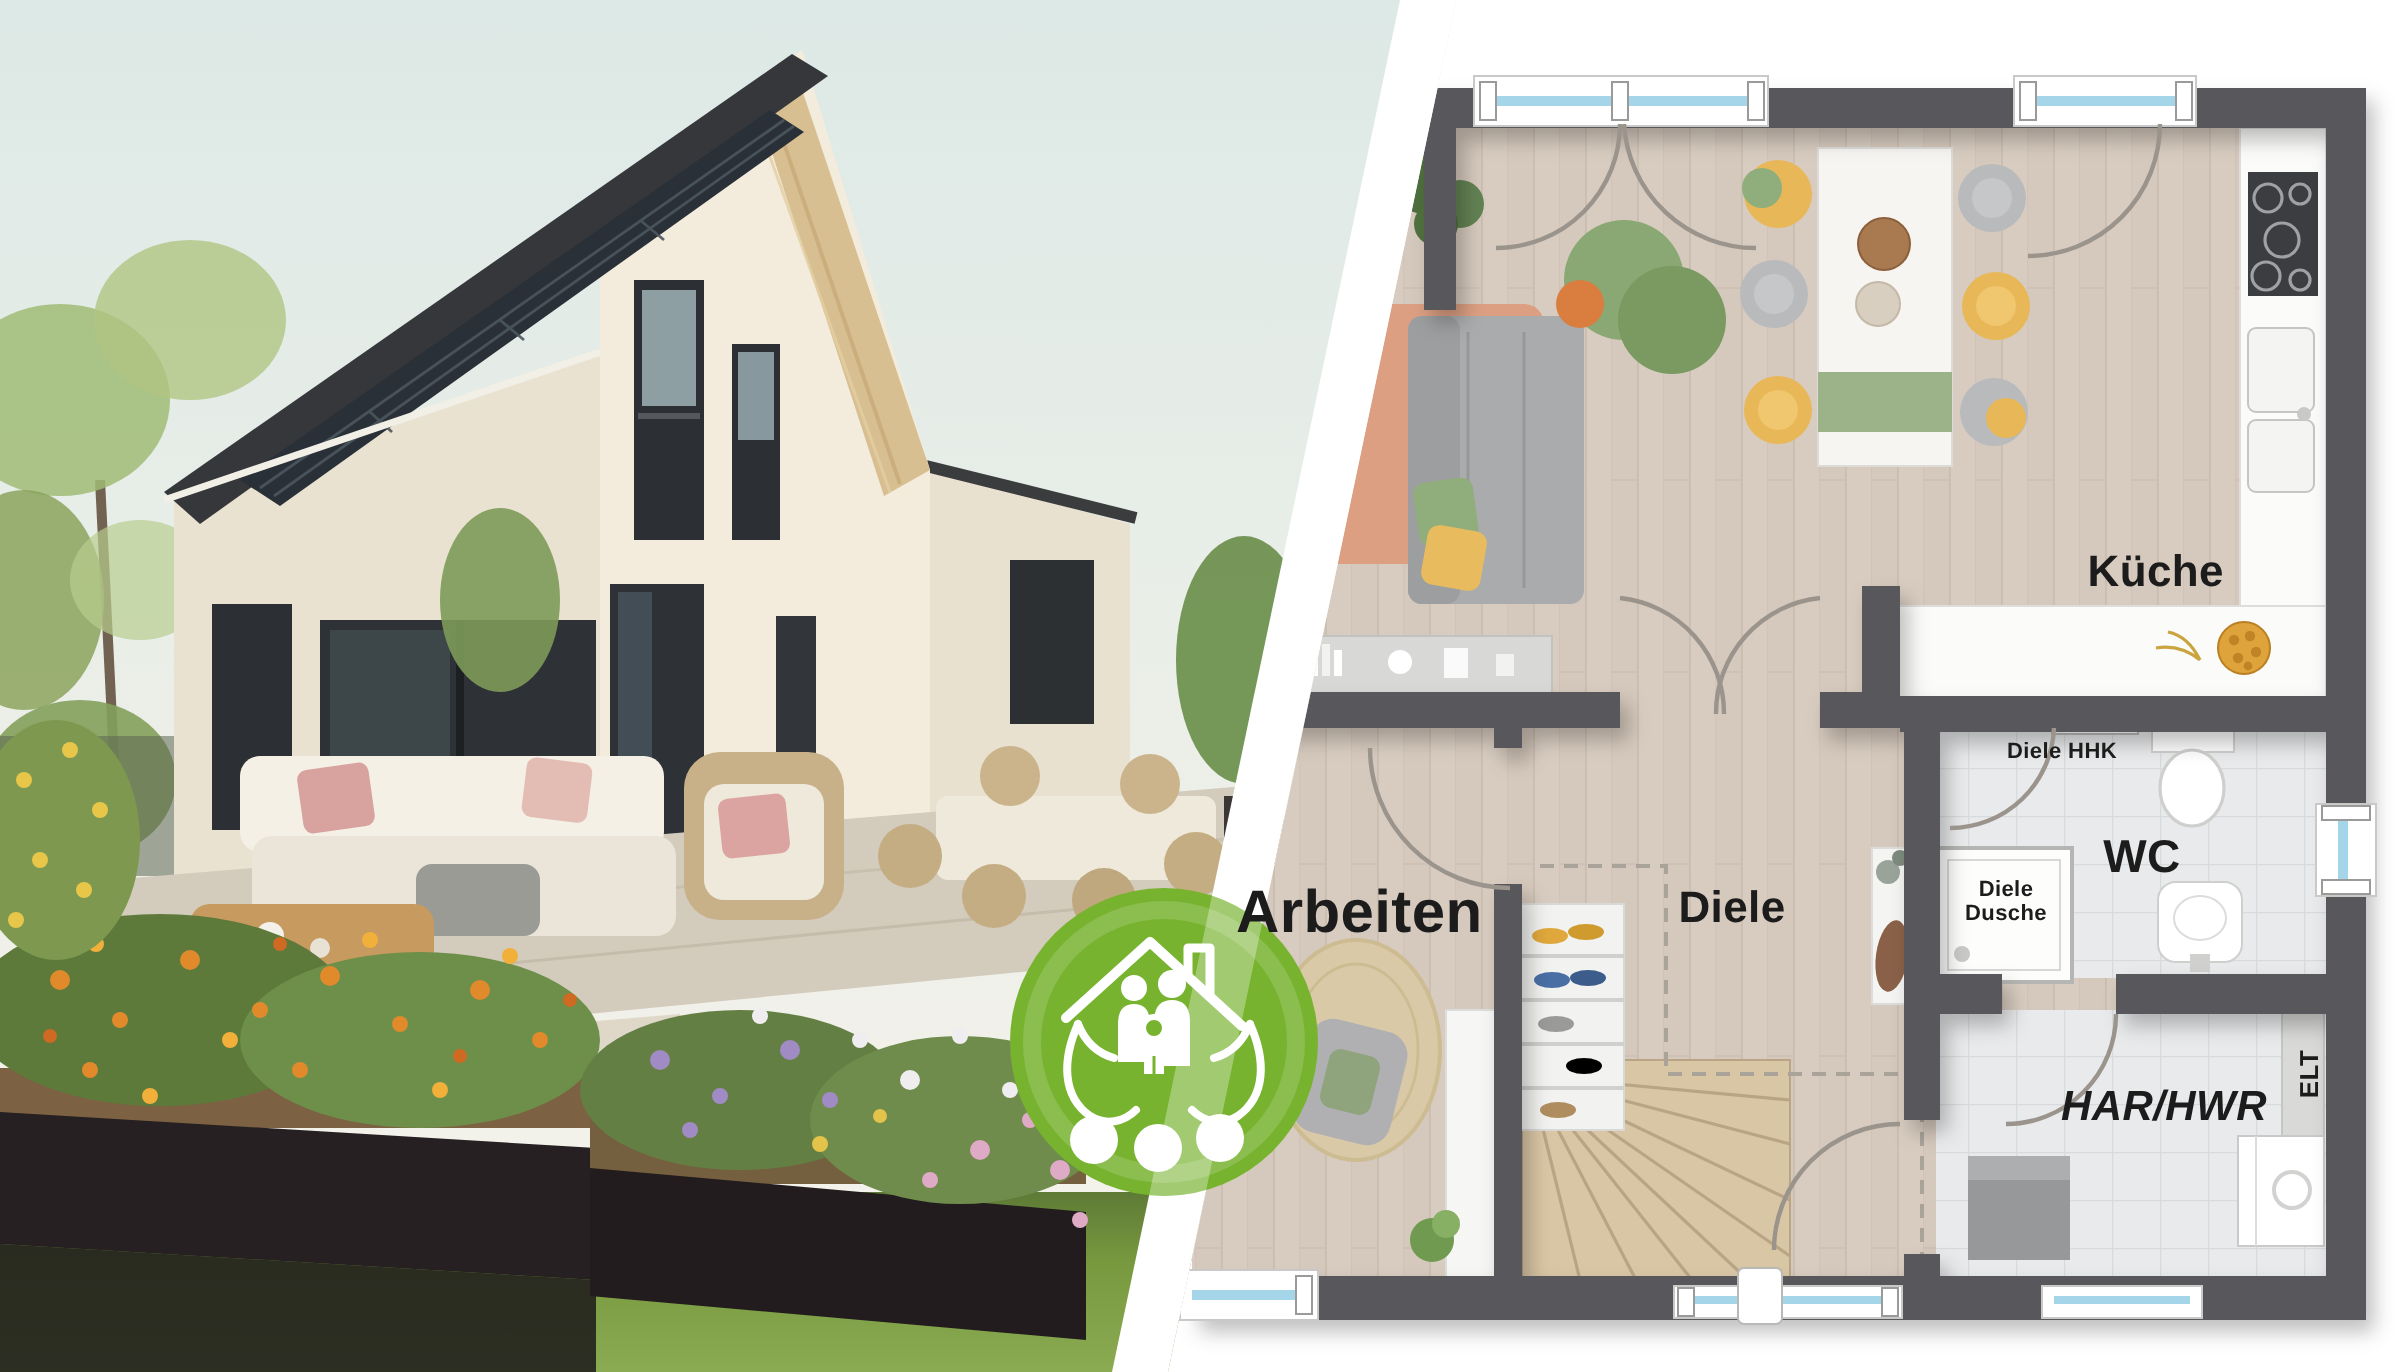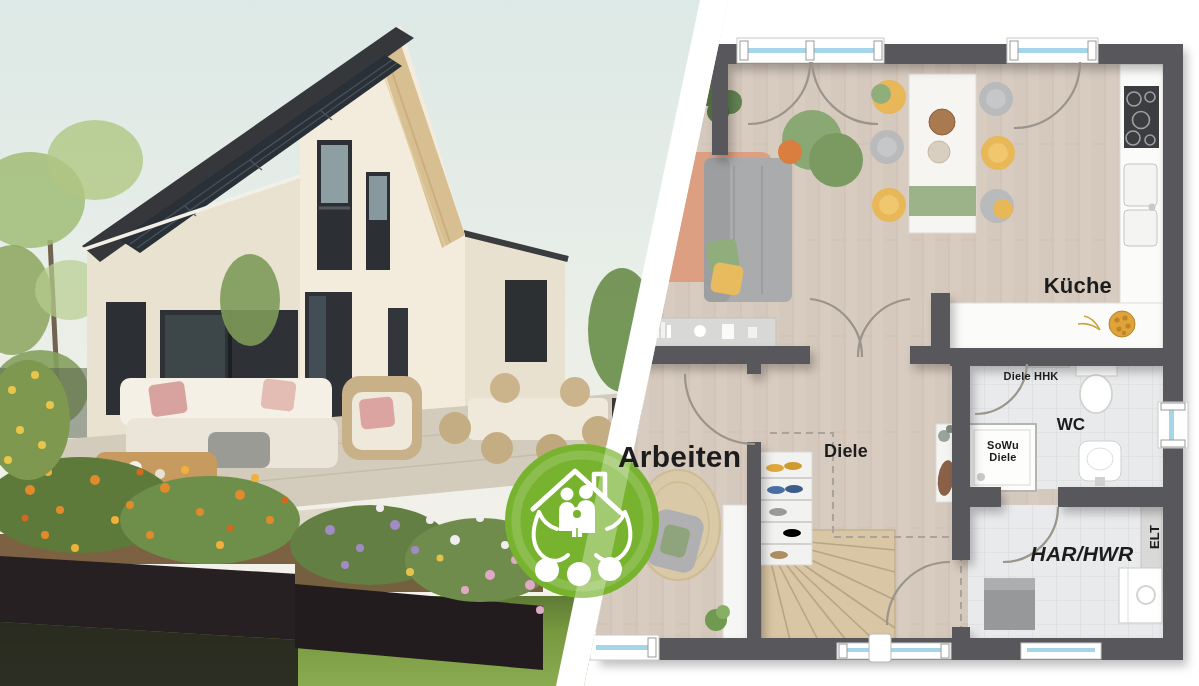--- a/index.html
+++ b/index.html
@@ -3,25 +3,25 @@
 <meta charset="utf-8">
 <style>
   html,body{margin:0;padding:0;background:#ffffff;}
   #stage{position:relative;width:1199px;height:686px;overflow:hidden;background:#0ea5e9;
          font-family:"Liberation Sans",sans-serif;}
   #scene{position:absolute;left:0;top:0;}
   .lbl{position:absolute;font-family:"Liberation Sans",sans-serif;font-weight:700;
        color:var(--labelColor,#1c1c1c);text-align:center;line-height:1.05;
        letter-spacing:.2px;white-space:normal;pointer-events:none;}
   .lbl-kueche  {left:1002px;top:274px;width:110px;font-size:22px;text-align:right;}
-  .lbl-wc      {left:1036px;top:416px;width:70px;font-size:17px;}
+  .lbl-wc      {left:1036px;top:416px;width:70px;font-size:23px;}
   .lbl-sowuhhk {left:986px;top:371px;width:90px;font-size:11px;}
   .lbl-sowudusche{left:974px;top:439px;width:58px;font-size:11px;line-height:12px;}
   .lbl-arbeiten{left:618px;top:441px;width:105px;font-size:30px;}
-  .lbl-diele   {left:798px;top:442px;width:96px;font-size:18px;}
+  .lbl-diele   {left:818px;top:442px;width:96px;font-size:22px;}
   .lbl-harhwr  {left:1020px;top:543px;width:124px;font-size:21px;font-style:italic;}
   .lbl-elt     {left:1138px;top:520px;width:34px;height:34px;font-size:13px;
                 transform:rotate(-90deg);line-height:34px;}
 </style>
 </head>
 <body>
 
 <div id="stage">
 <svg id="scene" width="1199" height="686" viewBox="0 0 1199 686">
   <defs>
@@ -478,18 +478,18 @@
       <circle cx="579" cy="574" r="12" fill="#fff"></circle>
       <circle cx="610" cy="569" r="12" fill="#fff"></circle>
     </g>
     <polygon points="700,0 728,0 584,686 556,686" fill="#ffffff" opacity=".32" clip-path="url(#badgeclip)"></polygon>
   </g>
 </svg>
 
   <div class="lbl lbl-kueche">Küche</div>
   <div class="lbl lbl-wc">WC</div>
   <div class="lbl lbl-sowuhhk">Diele HHK</div>
-  <div class="lbl lbl-sowudusche">SoWu Diele</div>
+  <div class="lbl lbl-sowudusche">Diele Dusche</div>
   <div class="lbl lbl-arbeiten">Arbeiten</div>
   <div class="lbl lbl-diele">Diele</div>
   <div class="lbl lbl-harhwr">HAR/HWR</div>
   <div class="lbl lbl-elt">ELT</div>
 </div>
 
 </body></html>

